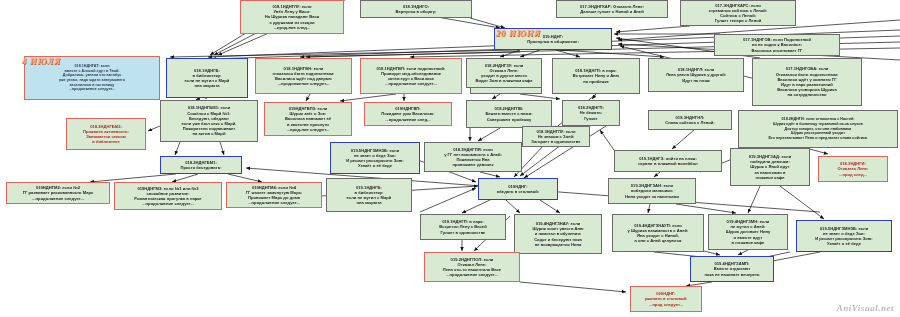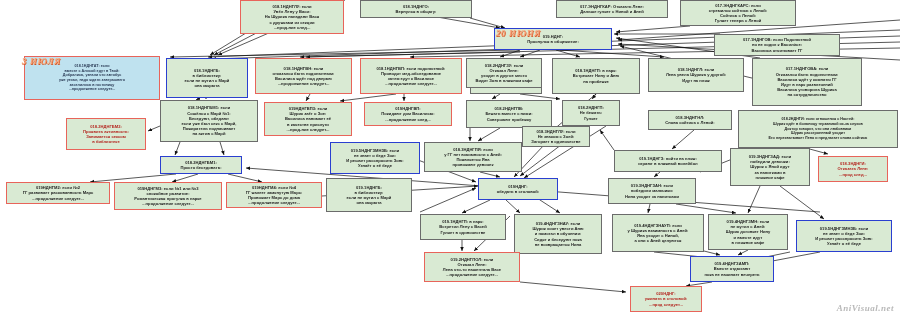--- a/index.html
+++ b/index.html
@@ -414,18 +414,18 @@
       </div>
       <div class="node" style="left: 466px; top: 58px; width: 76px; min-height: 30px;">
         <span class="line">018.2НДНГЗУ: если</span>
         <span class="line">Отказал Лене:</span>
         <span class="line">уходит в другое место</span>
         <span class="line">Видит Зою в пляжном кафе</span>
       </div>
     </div>
 
   <div id="date-layer">
-      <div class="datelabel" style="left: 22px; top: 56px; font-size: 9px;">3 ИЮЛЯ</div>
+      <div class="datelabel" style="left: 22px; top: 56px; font-size: 9px;">4 ИЮЛЯ</div>
       <div class="datelabel" style="left: 496px; top: 28px; font-size: 9px;">20 ИЮНЯ</div>
     </div>
 
   <div id="watermark">AniVisual.net</div>
 </div>
 
 </body></html>

